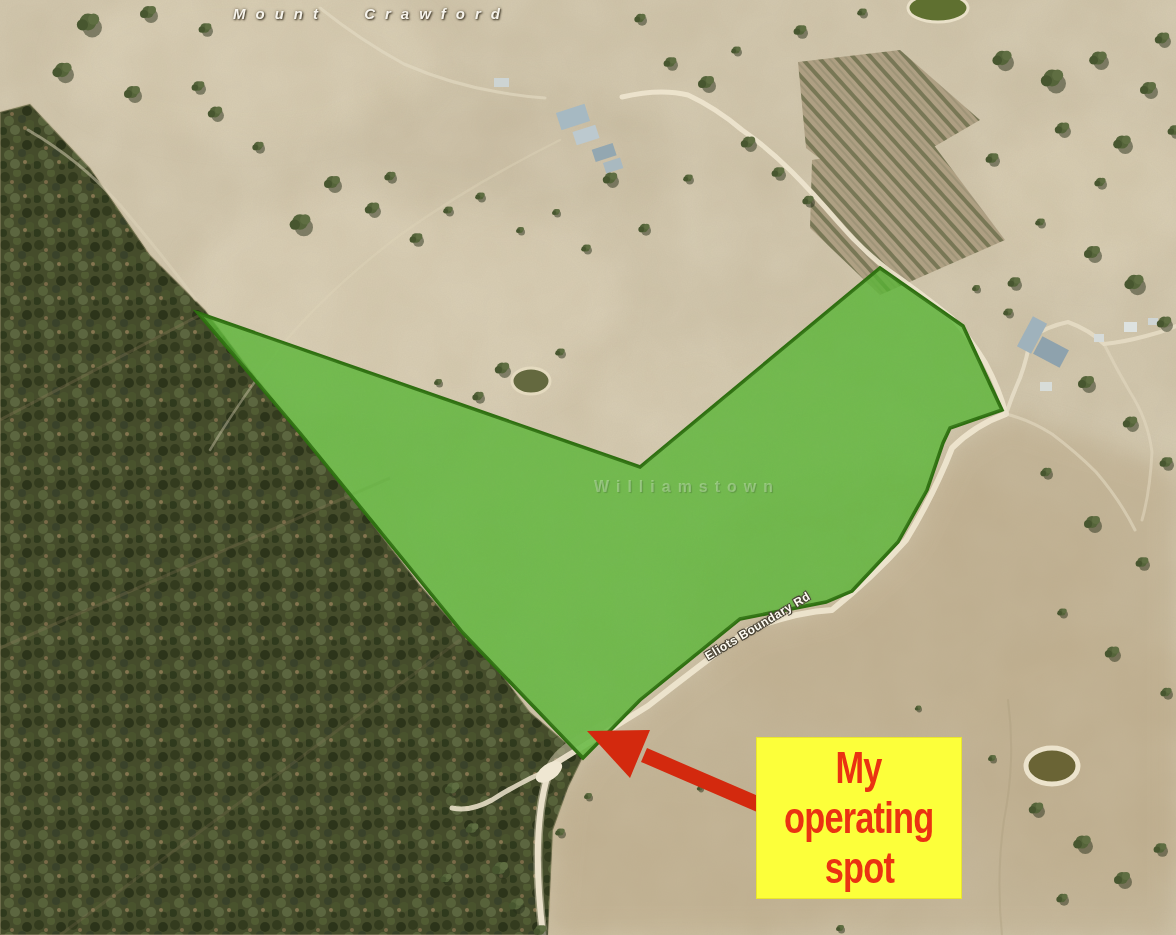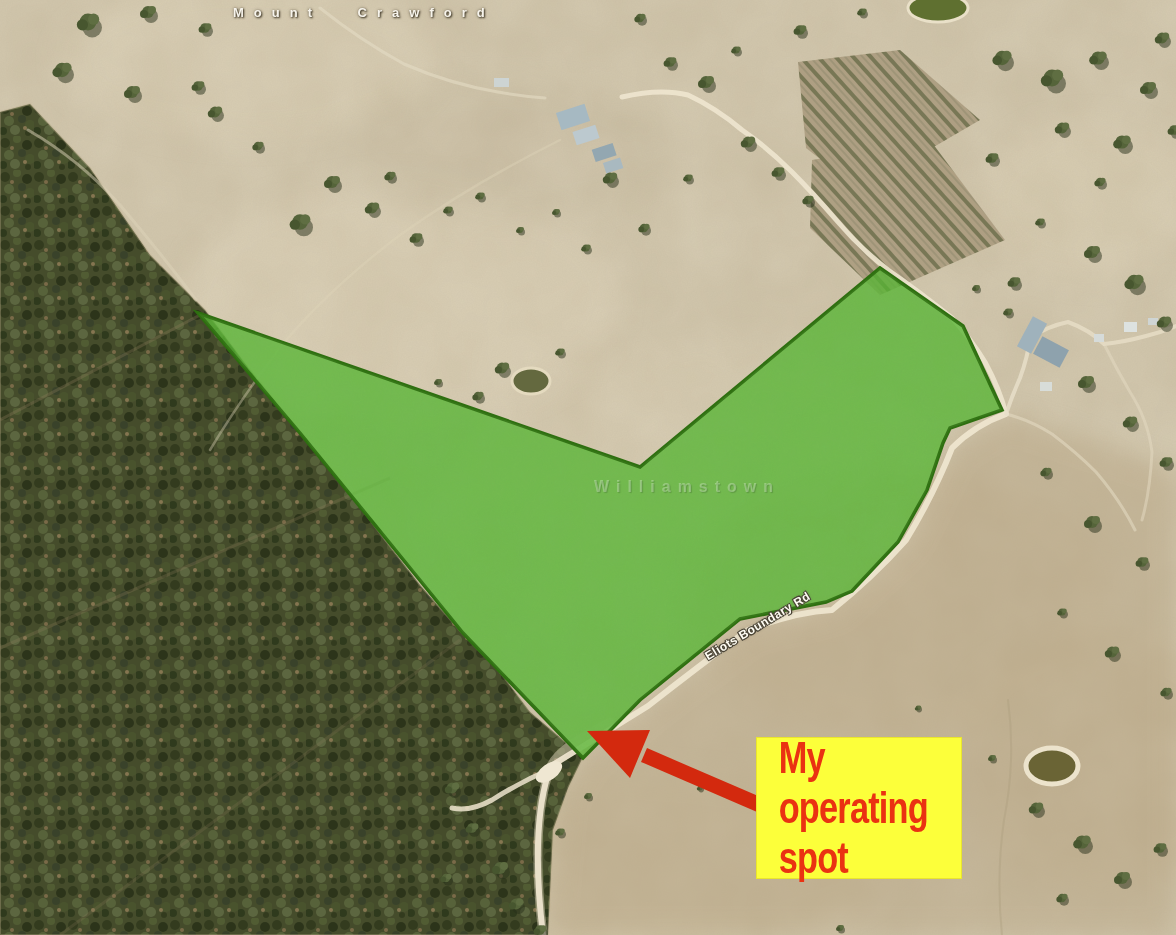--- a/index.html
+++ b/index.html
@@ -6,35 +6,36 @@
   .map-container{
     position:relative;width:1176px;height:935px;overflow:hidden;
     font-family:"Liberation Sans",sans-serif;background:#cbbfa4;
   }
   .map-container svg{position:absolute;left:0;top:0;}
   .map-label{
     position:absolute;white-space:nowrap;font-weight:bold;
     color:#f7f4ec;user-select:none;
   }
   .place-label{
-    font-size:13px;letter-spacing:10px;word-spacing:22px;
+    font-size:15px;letter-spacing:10px;word-spacing:22px;
     text-shadow:1px 1px 2px rgba(50,42,26,.95),0 0 3px rgba(50,42,26,.55);
+    font-style:italic;
   }
   .faint-label{
     font-size:16px;letter-spacing:7px;color:rgba(250,255,245,.30);
     text-shadow:1px 1px 1px rgba(40,70,30,.25);
   }
   .road-label{
     font-size:12px;letter-spacing:.5px;color:#fffdf4;
     transform-origin:0 50%;transform:rotate(-31deg);
     text-shadow:1px 1px 0 #4a4436,-1px -1px 0 #4a4436,1px -1px 0 #4a4436,-1px 1px 0 #4a4436,0 0 3px #4a4436;
   }
   .callout-box{
-    position:absolute;left:756px;top:737px;width:206px;height:142px;
-    display:flex;flex-direction:column;justify-content:center;
+    position:absolute;left:756px;top:737px;width:206px;height:162px;
+    display:flex;flex-direction:column;align-items:center;justify-content:center;
     box-shadow:0 0 0 1px rgba(200,180,20,.35) inset;
   }
   .callout-line{
     display:inline-block;font-weight:800;font-size:44px;line-height:50px;
     letter-spacing:-1px;transform:scaleX(.78);font-family:"Liberation Sans",sans-serif;
   }
 </style>
 </head>
 <body>
 

